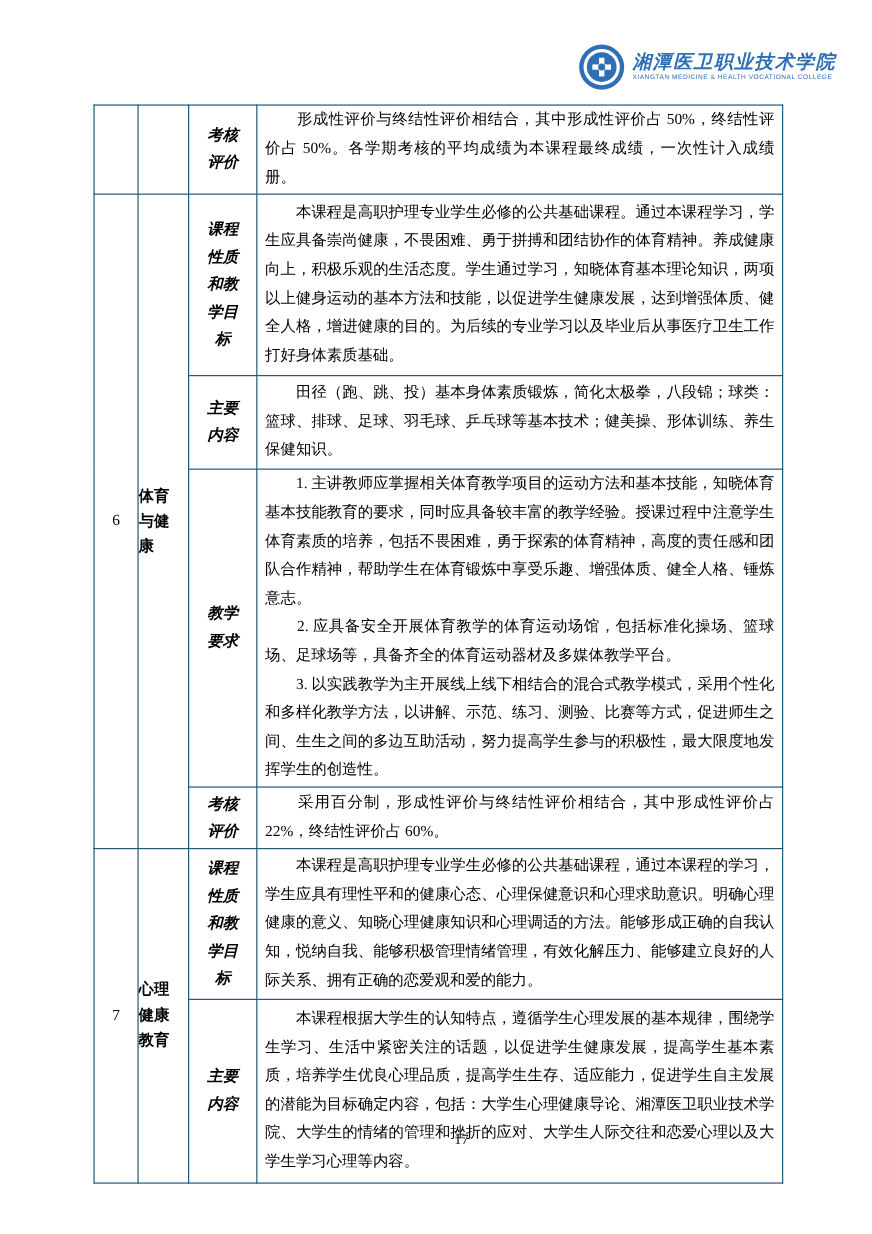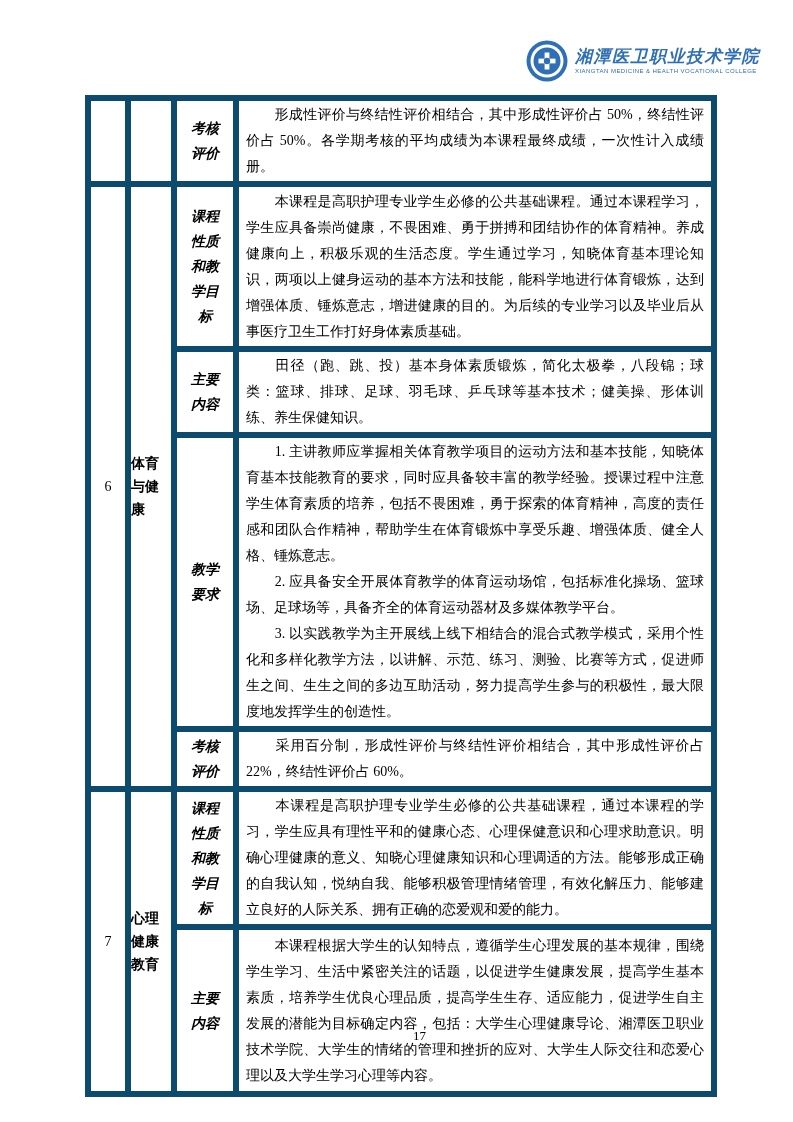--- a/index.html
+++ b/index.html
@@ -28,21 +28,21 @@
     line-height:9px;white-space:nowrap;
     font-family:"Liberation Sans","DejaVu Sans",sans-serif;
   }
   
   table.course-table{
     position:absolute;top:95px;left:85px;
     width:626px;
     border-collapse:collapse;table-layout:fixed;
   }
   .course-table td{
-    border:6px solid #0c4a6e;
+    border:1px solid #0c4a6e;
     vertical-align:middle;
     overflow:hidden;
   }
   col.c-num{width:40px;}
   col.c-course{width:46px;}
   col.c-label{width:62px;}
   col.c-content{width:478px;}
   td.num{
     text-align:center;font-size:14px;padding:0;
   }
@@ -113,21 +113,21 @@
       <tr class="r-b">
         <td class="num" rowspan="4">6</td>
         <td class="course" rowspan="4">体育
 与健
 康</td>
         <td class="label">课程
 性质
 和教
 学目
 标</td>
-        <td class="content">　　本课程是高职护理专业学生必修的公共基础课程。通过本课程学习，学生应具备崇尚健康，不畏困难、勇于拼搏和团结协作的体育精神。养成健康向上，积极乐观的生活态度。学生通过学习，知晓体育基本理论知识，两项以上健身运动的基本方法和技能，能科学地进行体育锻炼，达到增强体质、锤炼意志，增进健康的目的。为后续的专业学习以及毕业后从事医疗卫生工作打好身体素质基础。</td>
+        <td class="content">　　本课程是高职护理专业学生必修的公共基础课程。通过本课程学习，学生应具备崇尚健康，不畏困难、勇于拼搏和团结协作的体育精神。养成健康向上，积极乐观的生活态度。学生通过学习，知晓体育基本理论知识，两项以上健身运动的基本方法和技能，以促进学生健康发展，达到增强体质、健全人格，增进健康的目的。为后续的专业学习以及毕业后从事医疗卫生工作打好身体素质基础。</td>
       </tr>
       <tr class="r-c">
         <td class="label">主要
 内容</td>
         <td class="content">　　田径（跑、跳、投）基本身体素质锻炼，简化太极拳，八段锦；球类：篮球、排球、足球、羽毛球、乒乓球等基本技术；健美操、形体训练、养生保健知识。</td>
       </tr>
       <tr class="r-d">
         <td class="label">教学
 要求</td>
         <td class="content">　　1. 主讲教师应掌握相关体育教学项目的运动方法和基本技能，知晓体育基本技能教育的要求，同时应具备较丰富的教学经验。授课过程中注意学生体育素质的培养，包括不畏困难，勇于探索的体育精神，高度的责任感和团队合作精神，帮助学生在体育锻炼中享受乐趣、增强体质、健全人格、锤炼意志。

